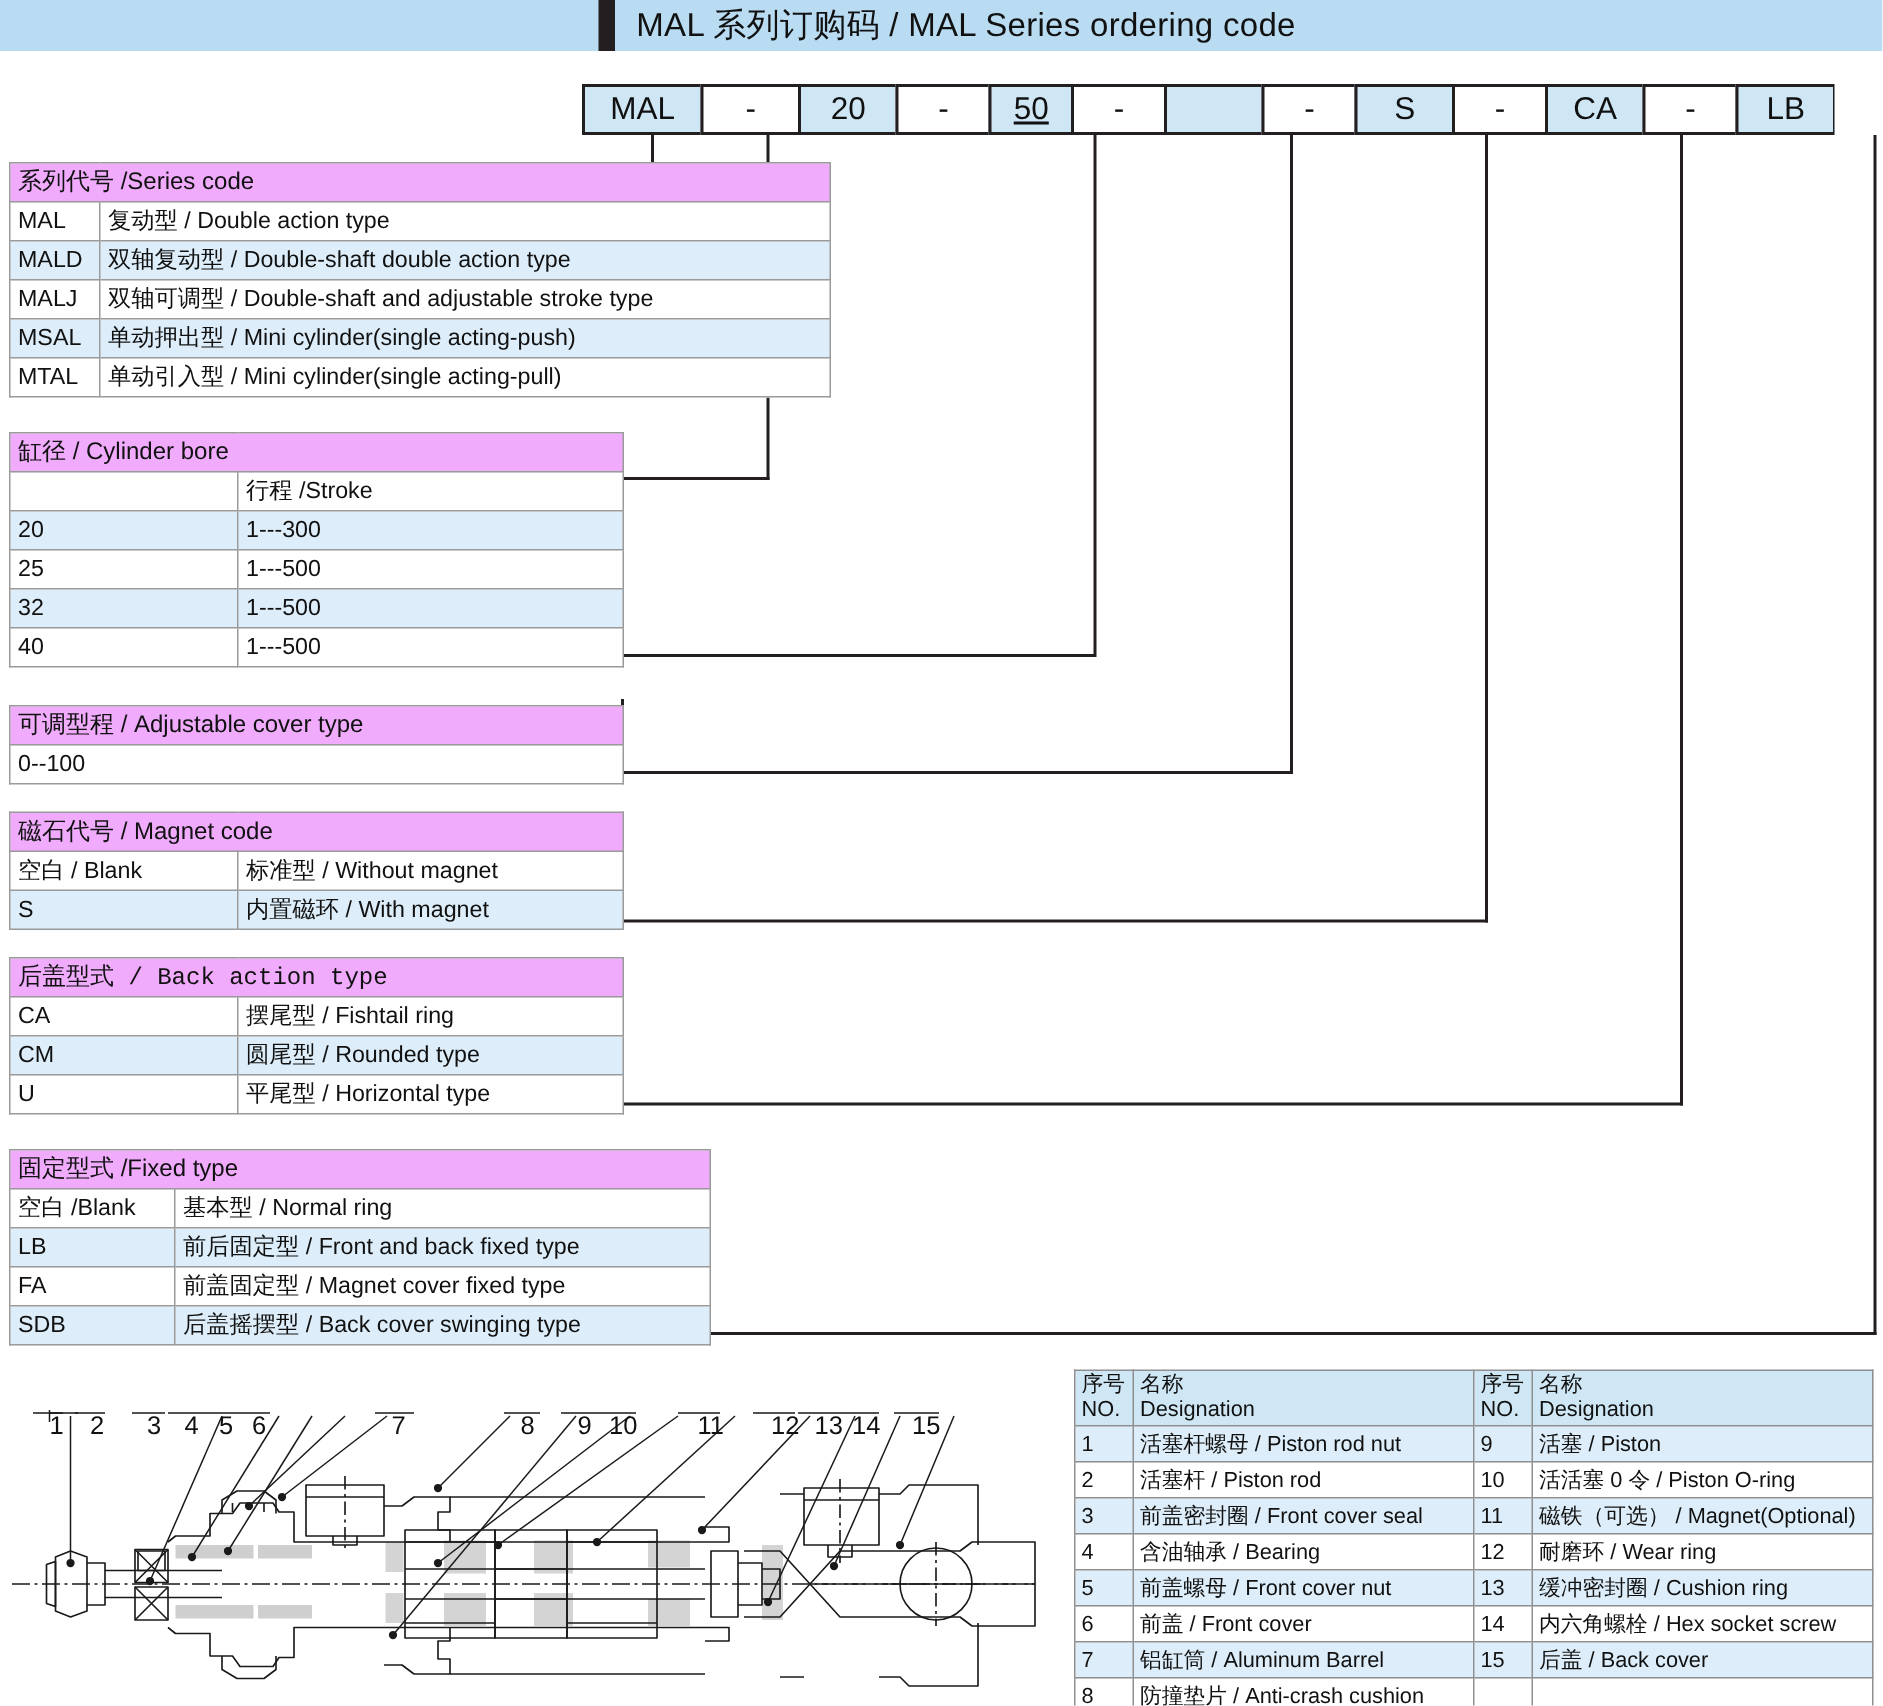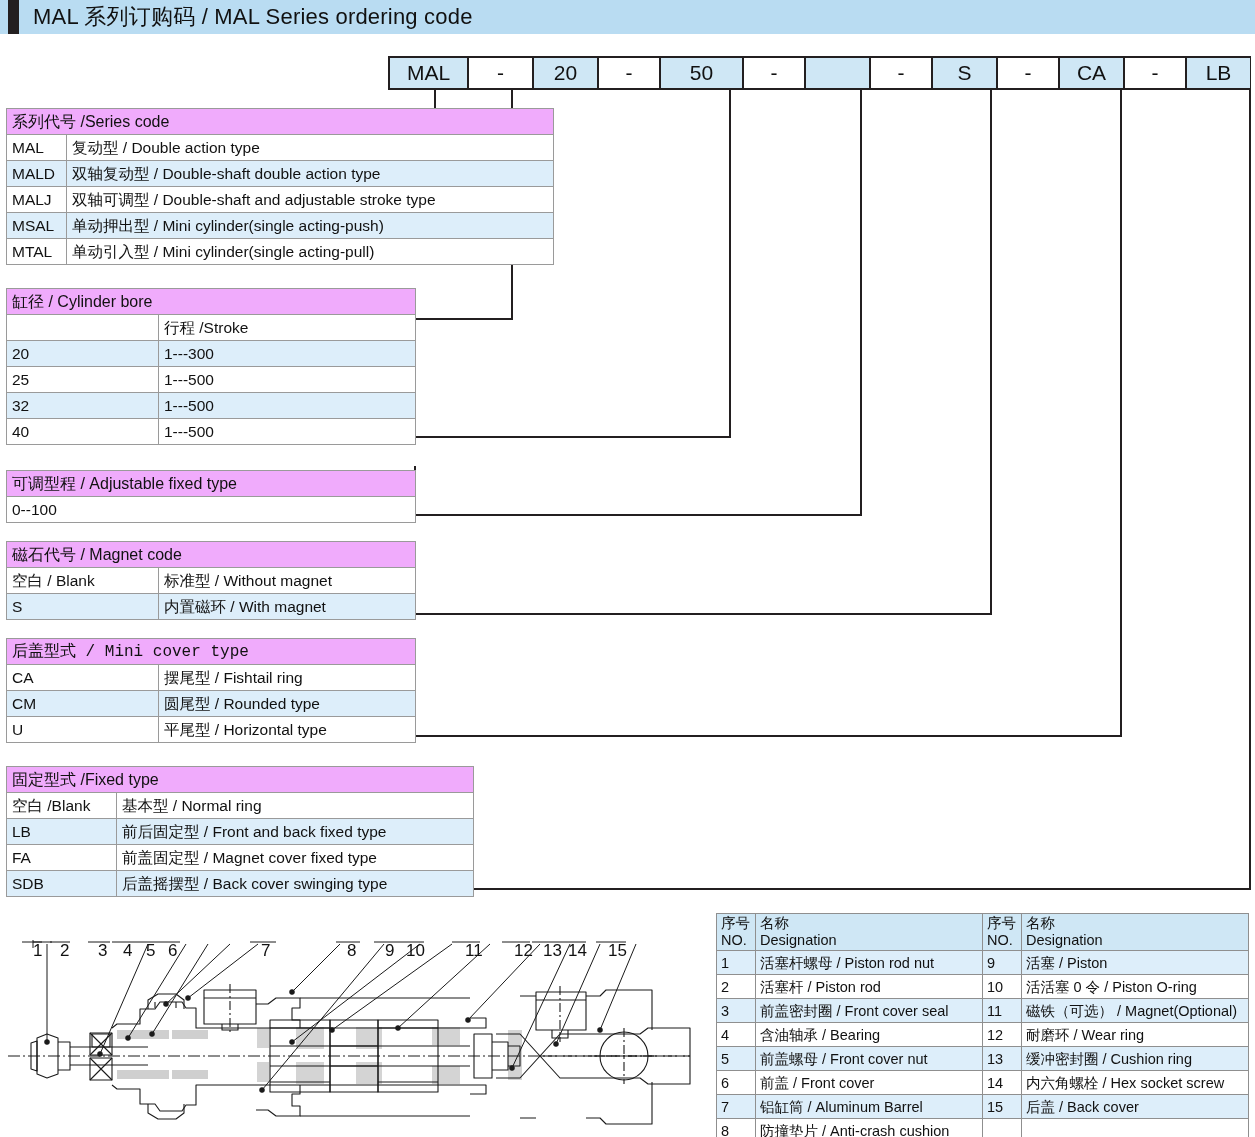--- a/index.html
+++ b/index.html
@@ -5,21 +5,21 @@
   html,body{margin:0;padding:0;}
   body{
     width:1255px;height:1137px;
     background:#ffffff;
     font-family:"Liberation Sans","DejaVu Sans",sans-serif;
     color:#111;
     position:relative;
     overflow:hidden;
     -webkit-font-smoothing:antialiased;
   }
-  .abs{position:absolute;}
+  .abs{position:absolute;justify-content:center;}
 
   
   #title-bar{
     left:0;top:0;width:1255px;height:34px;
     background:#b9dcf2;
     display:flex;align-items:center;
   }
   #title-accent{
     width:11px;height:34px;background:#231f20;margin-left:8px;flex:0 0 auto;
   }
@@ -100,21 +100,21 @@
 <div class="abs" id="title-bar">
   <div id="title-accent"></div>
   <div id="title-text">MAL 系列订购码 /  MAL Series ordering code</div>
 </div>
 
 <div class="abs" id="code-strip">
     <div class="code-cell hl" style="width: 80px;">MAL</div>
     <div class="code-cell" style="width: 66px;">-</div>
     <div class="code-cell hl" style="width: 66px;">20</div>
     <div class="code-cell" style="width: 63px;">-</div>
-    <div class="code-cell hl" style="width: 84px;">50</div>
+    <div class="code-cell hl" style="width: 56px; text-decoration: underline;">50</div>
     <div class="code-cell" style="width: 63px;">-</div>
     <div class="code-cell hl" style="width: 66px;"></div>
     <div class="code-cell" style="width: 63px;">-</div>
     <div class="code-cell hl" style="width: 66px;">S</div>
     <div class="code-cell" style="width: 63px;">-</div>
     <div class="code-cell hl" style="width: 66px;">CA</div>
     <div class="code-cell" style="width: 63px;">-</div>
     <div class="code-cell hl" style="width: 66px;">LB</div>
   </div>
 
@@ -205,21 +205,21 @@
     <tr class="plain">
         <td>40</td>
         <td>1---500</td>
       </tr>
   </tbody>
 </table>
 
 <table class="spec abs" id="t-adj" style="left:6px;top:470px;width:410px;">
   <tbody>
     <tr class="hdr">
-        <td>可调型程 /  Adjustable fixed type</td>
+        <td>可调型程 /  Adjustable cover type</td>
       </tr>
     <tr class="plain">
         <td>0--100</td>
       </tr>
   </tbody>
 </table>
 
 <table class="spec abs" id="t-mag" style="left:6px;top:541px;width:410px;">
   <colgroup>
       <col style="width:152px">
@@ -240,21 +240,21 @@
   </tbody>
 </table>
 
 <table class="spec abs" id="t-back" style="left:6px;top:638px;width:410px;">
   <colgroup>
       <col style="width:152px">
       <col>
     </colgroup>
   <tbody>
     <tr class="hdr">
-        <td colspan="2" class="mono">后盖型式 /  Mini  cover  type</td>
+        <td colspan="2" class="mono">后盖型式 /  Back  action  type</td>
       </tr>
     <tr class="plain">
         <td>CA</td>
         <td>摆尾型 /  Fishtail ring</td>
       </tr>
     <tr class="alt">
         <td>CM</td>
         <td>圆尾型 /  Rounded type</td>
       </tr>
     <tr class="plain">

